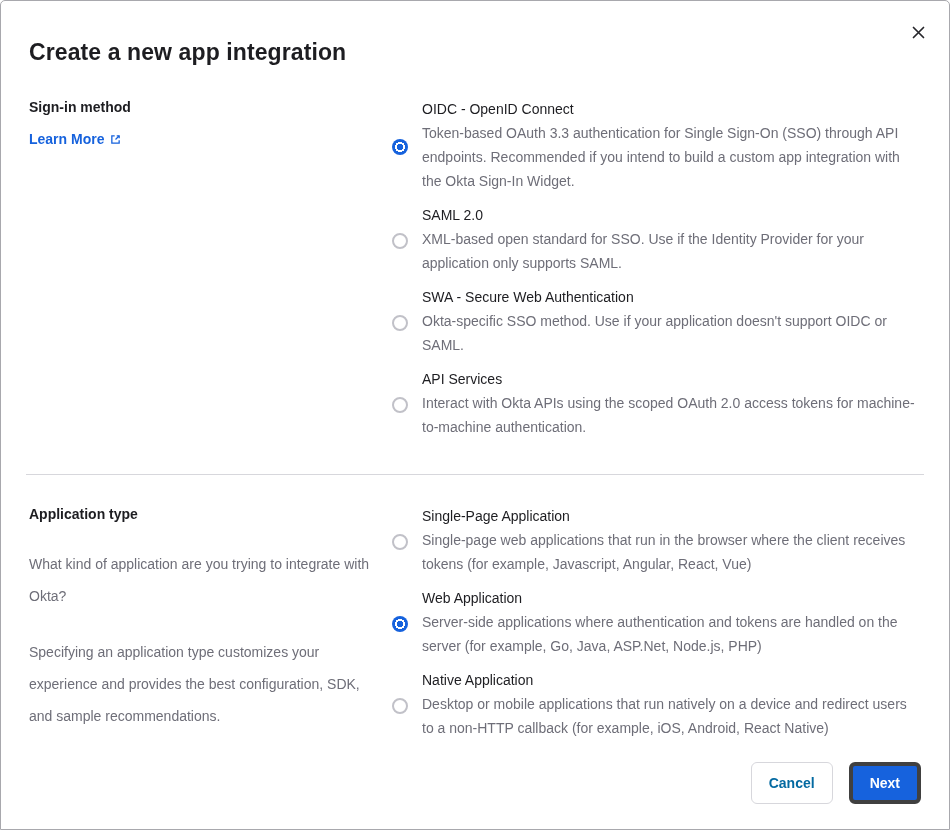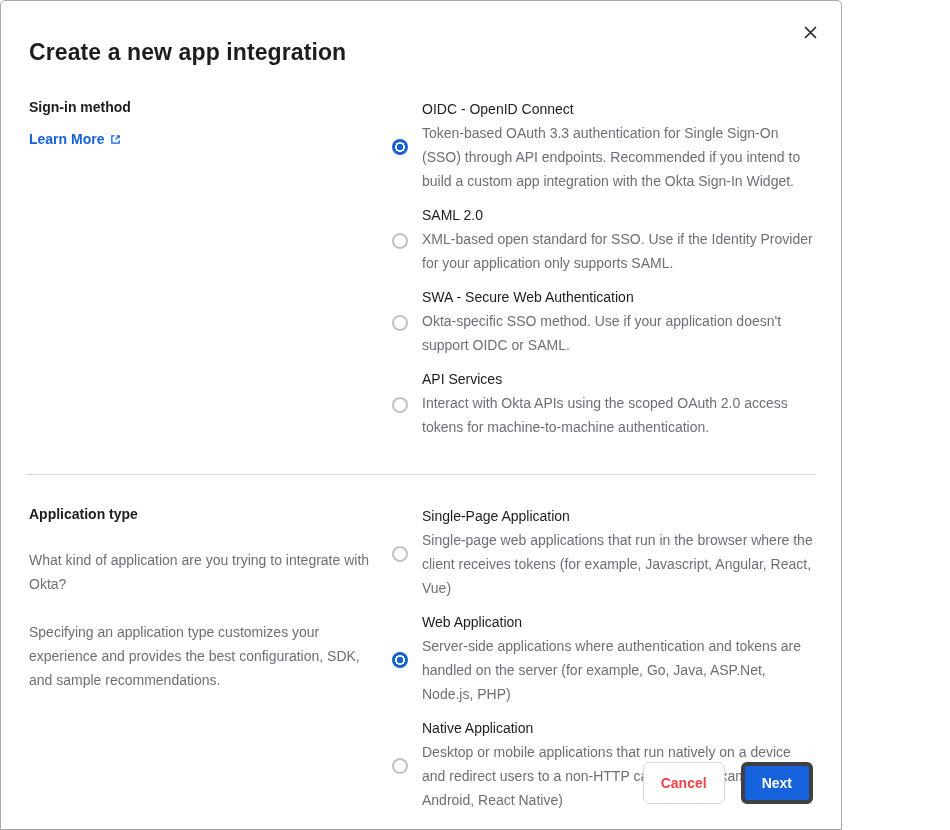--- a/index.html
+++ b/index.html
@@ -5,21 +5,21 @@
   * { box-sizing: border-box; margin: 0; padding: 0; }
   html, body { background: #ffffff; }
   body {
     font-family: "Liberation Sans", sans-serif;
     width: 950px;
     height: 830px;
     color: #1d1d21;
   }
   .modal {
     position: relative;
-    width: 842px;
+    width: 950px;
     height: 830px;
     background: #ffffff;
     border: 1px solid #a8a8ad;
     border-radius: 5px 5px 0 0;
     padding: 0 28px;
     overflow: hidden;
   }
   .close-btn {
     position: absolute;
     top: 21px;
@@ -63,21 +63,21 @@
     gap: 5px;
     font-size: 14px;
     font-weight: 700;
     color: #1662dd;
     text-decoration: none;
     cursor: pointer;
   }
   .left-col p.helper {
     margin-top: 24px;
     font-size: 14px;
-    line-height: 24px;
+    line-height: 32px;
     color: #6e6e78;
     width: 345px;
   }
   .right-col { flex: 1; }
   .option {
     display: flex;
     align-items: center;
     gap: 14px;
     margin-bottom: 10px;
   }
@@ -126,21 +126,21 @@
     font-size: 14px;
     font-weight: 700;
     line-height: 20px;
     padding: 7px 17px;
     border-radius: 6px;
     cursor: pointer;
   }
   .btn-secondary {
     background: #ffffff;
     border: 1px solid #d7d7dc;
-    color: #ef4444;
+    color: #0369a1;
   }
   .btn-primary {
     background: #1662dd;
     border: 4px solid #404040;
     color: #ffffff;
   }
 </style>
 </head>
 <body>
 

